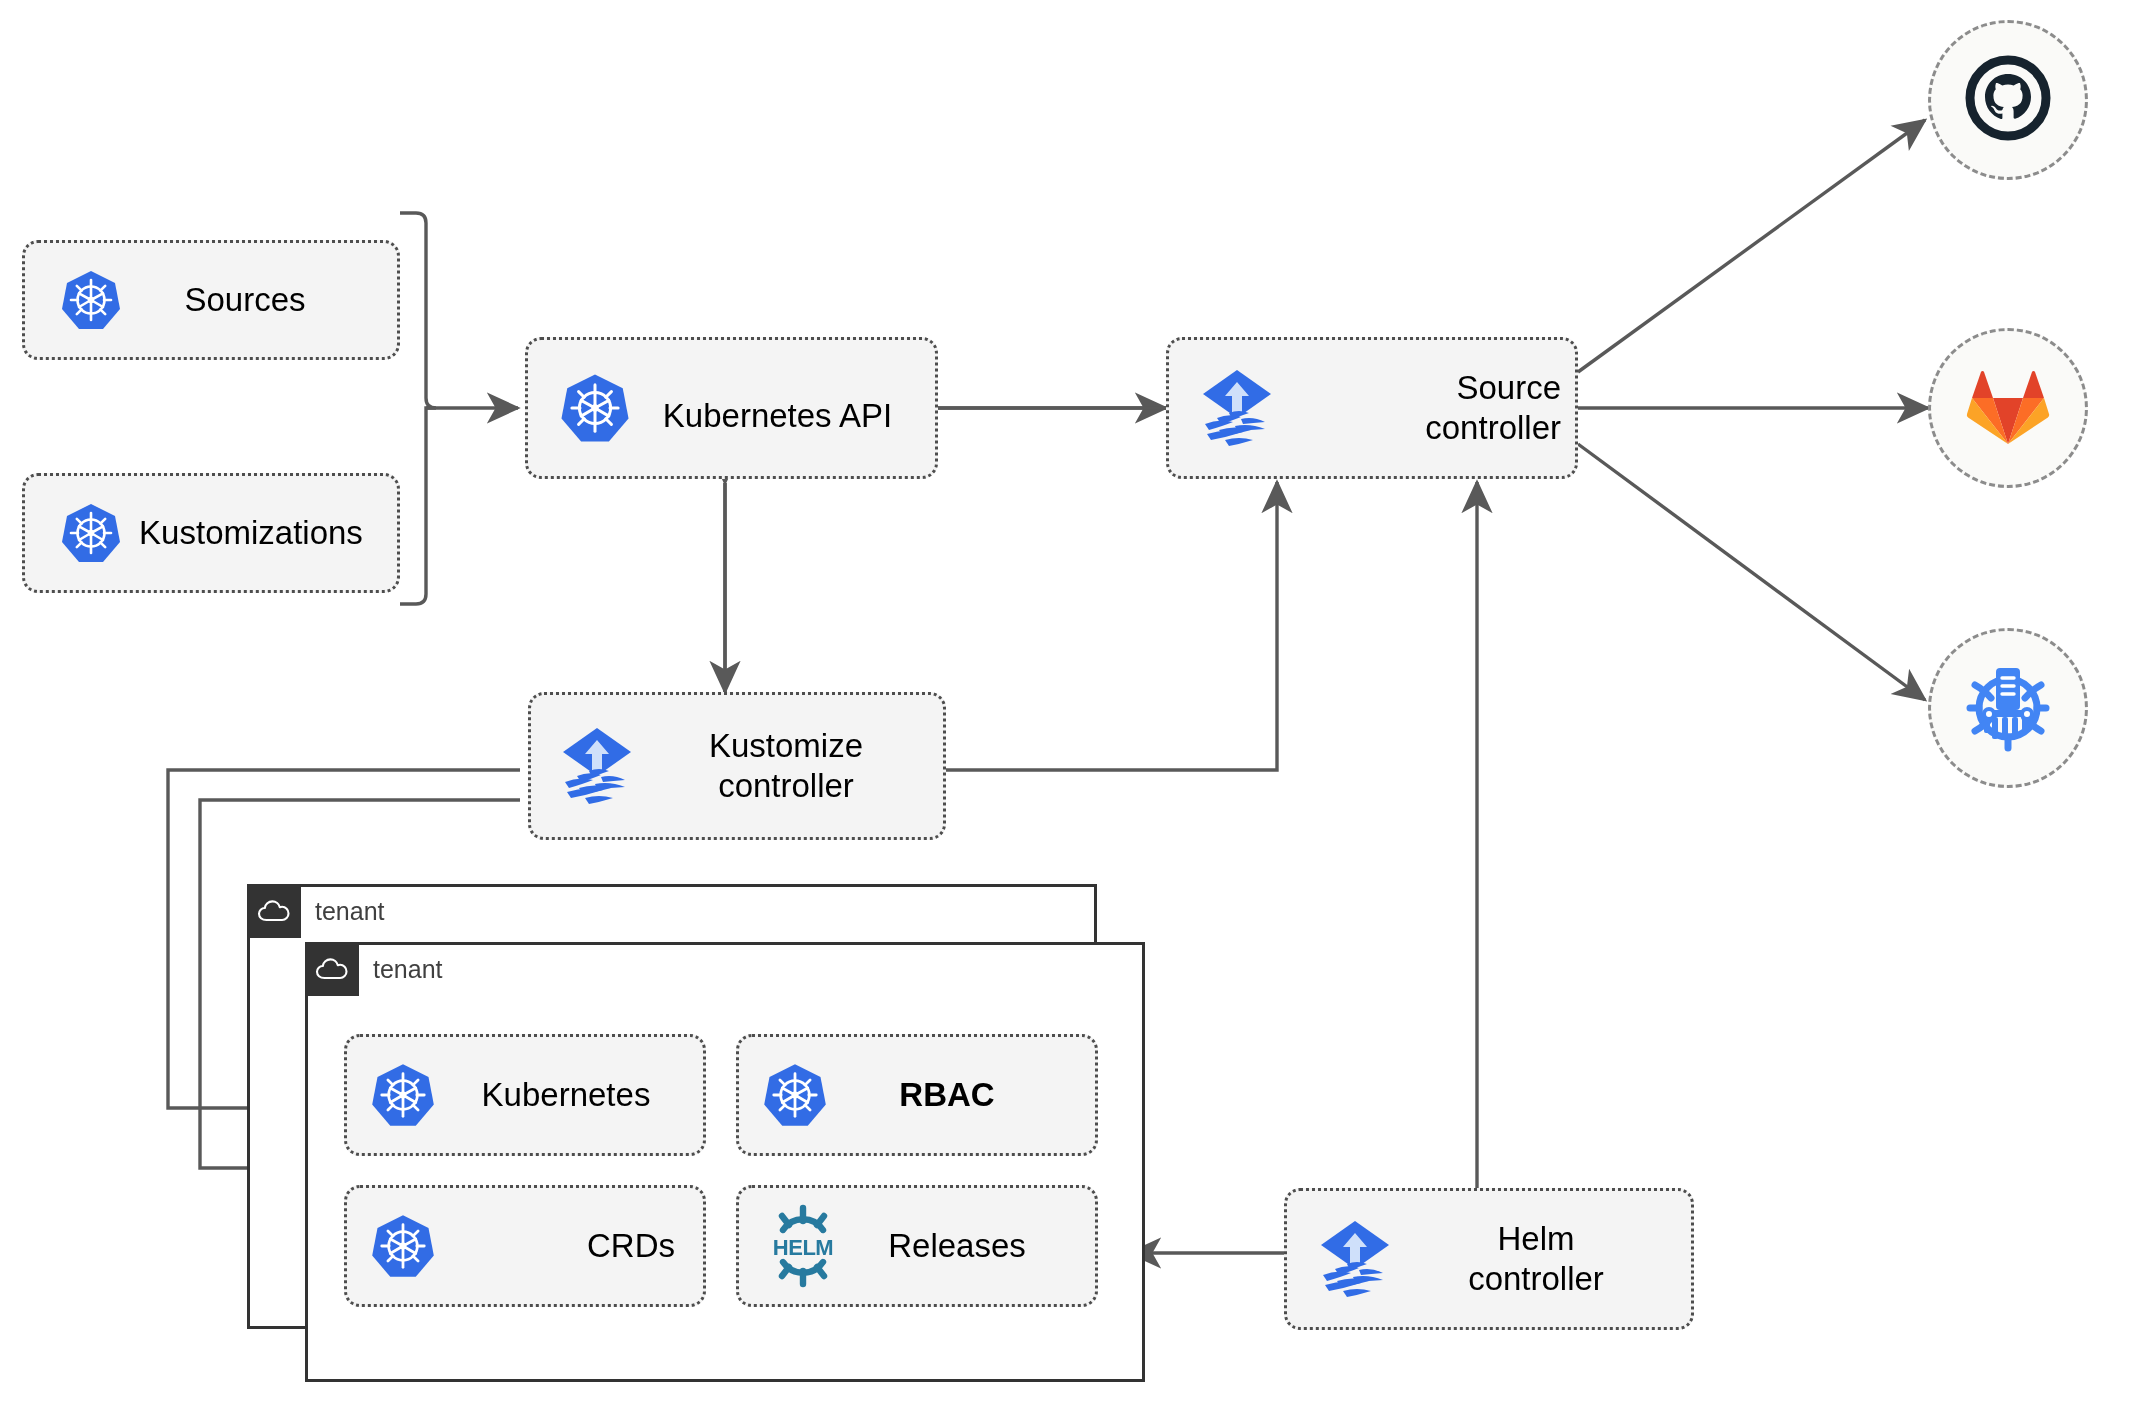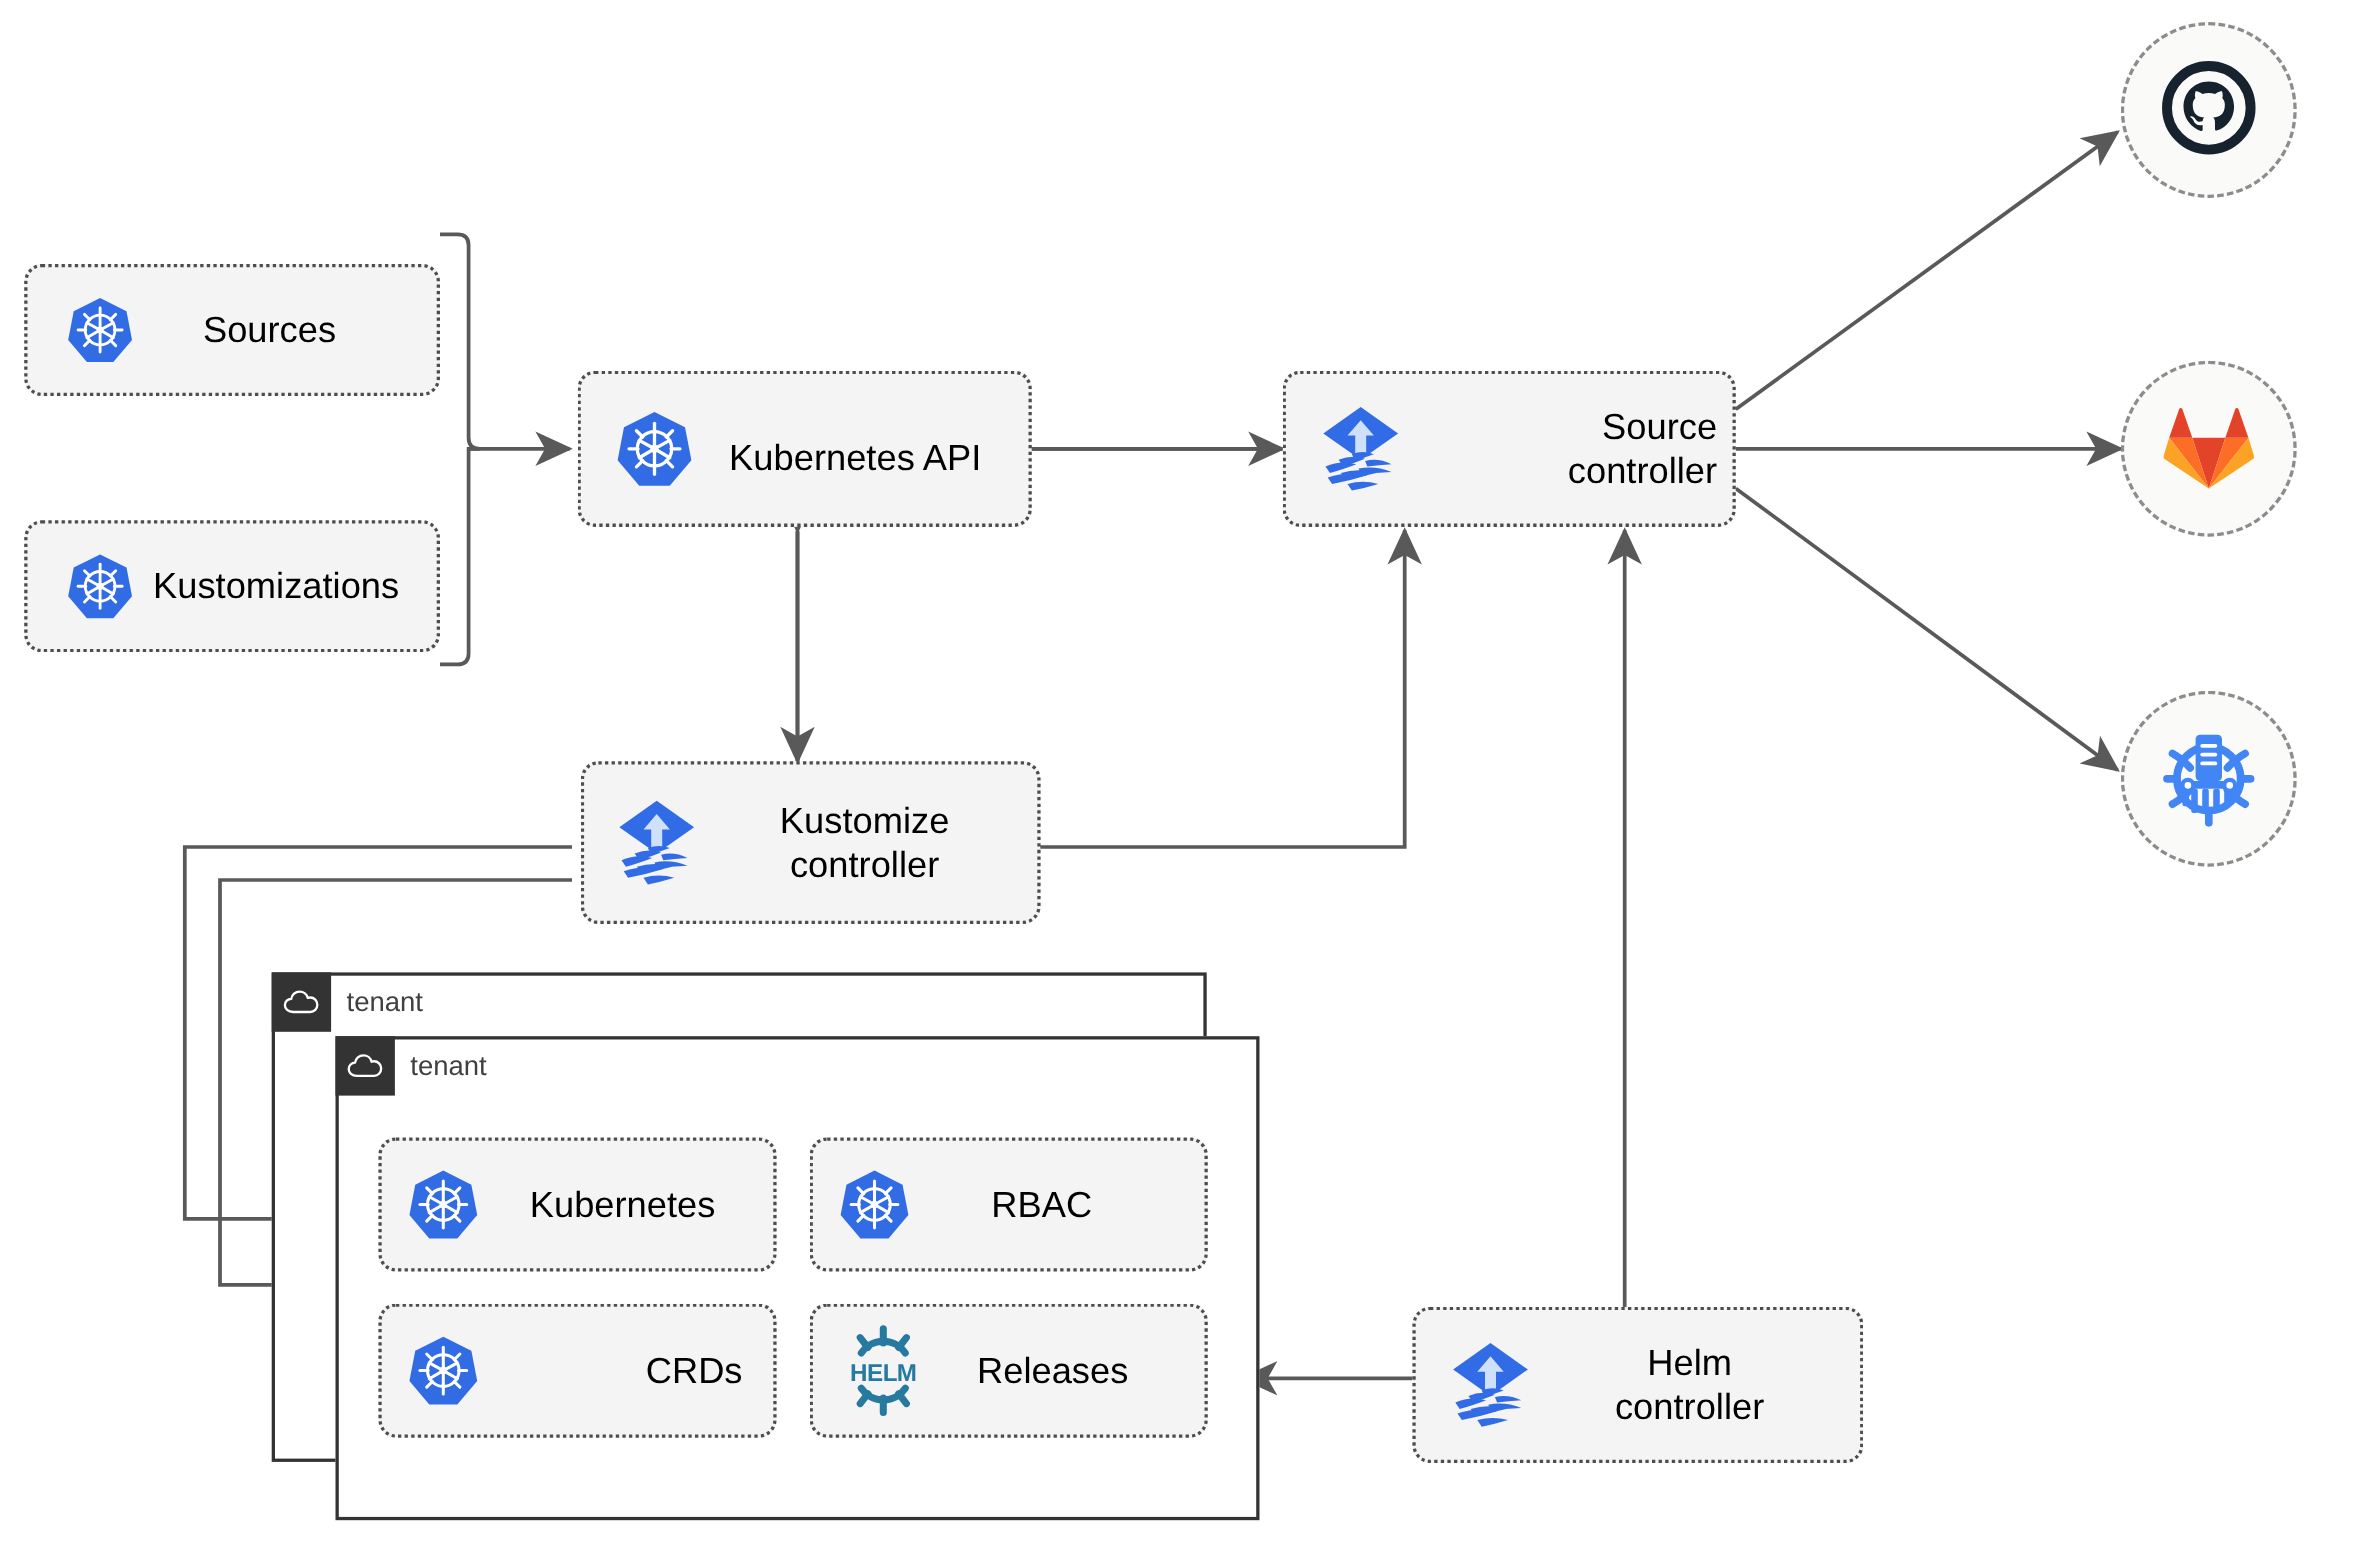--- a/index.html
+++ b/index.html
@@ -324,21 +324,21 @@
               <line x1="22.7" y1="41.3" x2="17.8" y2="46.2"></line>
             <line x1="32" y1="32" x2="32" y2="18.6"></line>
               <line x1="32" y1="32" x2="44" y2="25.4"></line>
             <line x1="32" y1="32" x2="44" y2="39"></line>
               <line x1="32" y1="32" x2="32" y2="45.5"></line>
             <line x1="32" y1="32" x2="20" y2="39"></line>
               <line x1="32" y1="32" x2="20" y2="25.4"></line>
           </g>
         </svg>
       </span>
-      <span class="label" style="flex:1; text-align:center; padding-right:30px;">RBAC</span>
+      <span class="label" style="flex:1; text-align:center; padding-right:30px;font-weight:bold;">RBAC</span>
     </div>
 
     <div class="node" style="left:36px; top:240px; width:362px; height:122px; padding-left:22px;">
       <span class="ico">
         <svg width="68" height="68" viewBox="0 0 64 64">
           <path d="M32 3 L56 15 L61 41 L44 61 L20 61 L3 41 L8 15 Z" fill="#326CE5"></path>
           <g fill="none" stroke="#fff" stroke-width="2.6" stroke-linecap="round">
             <circle cx="32" cy="32" r="13.5"></circle>
             <circle cx="32" cy="32" r="3.2" fill="#fff" stroke="none"></circle>
             <line x1="32" y1="12" x2="32" y2="19"></line>

